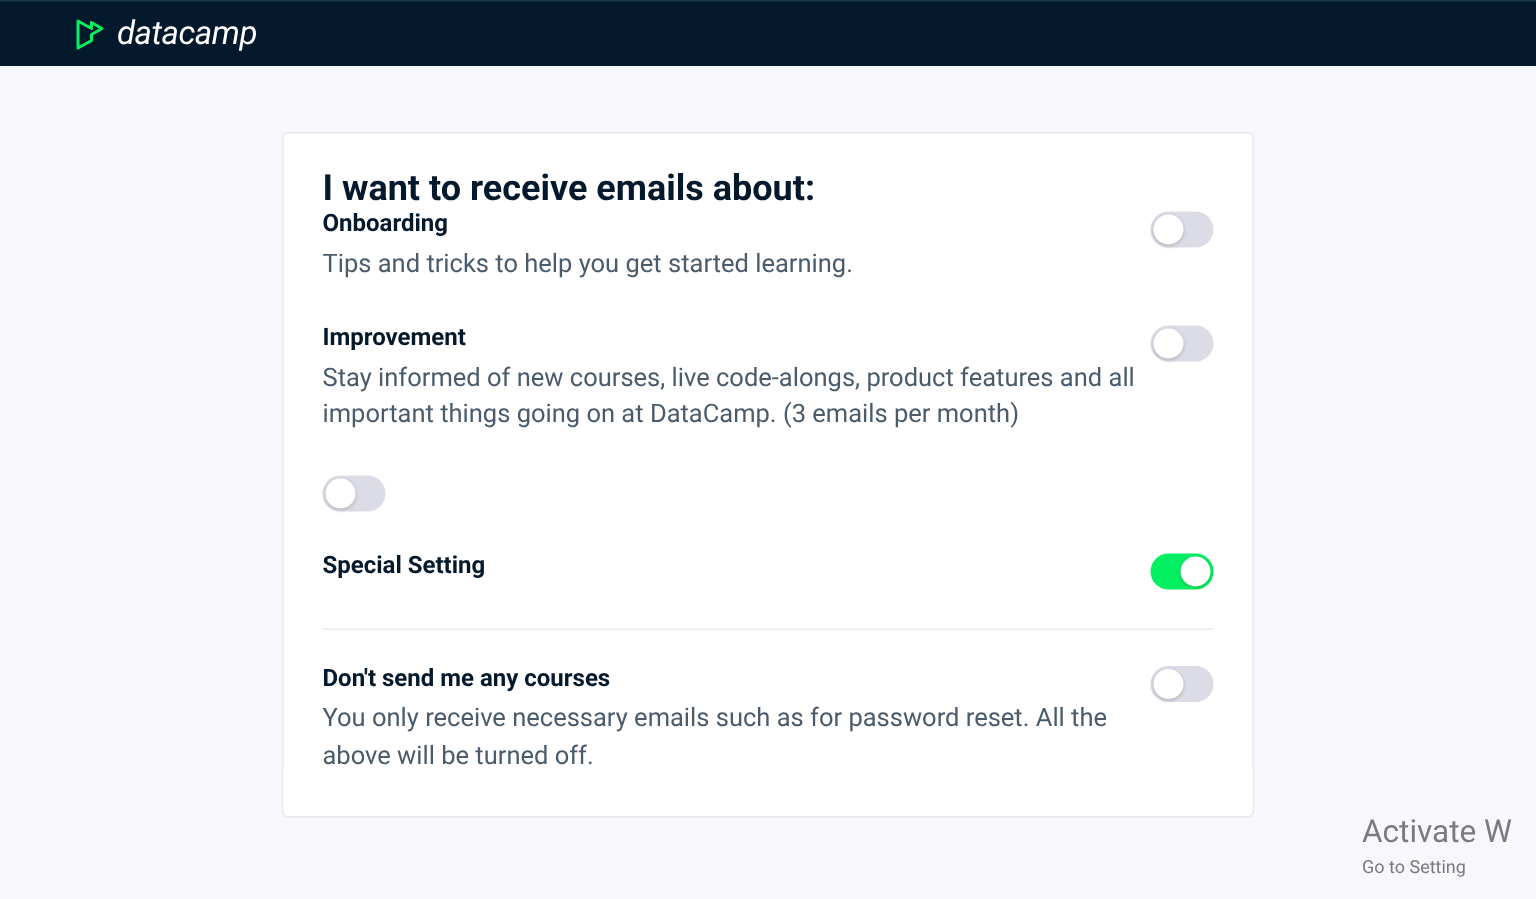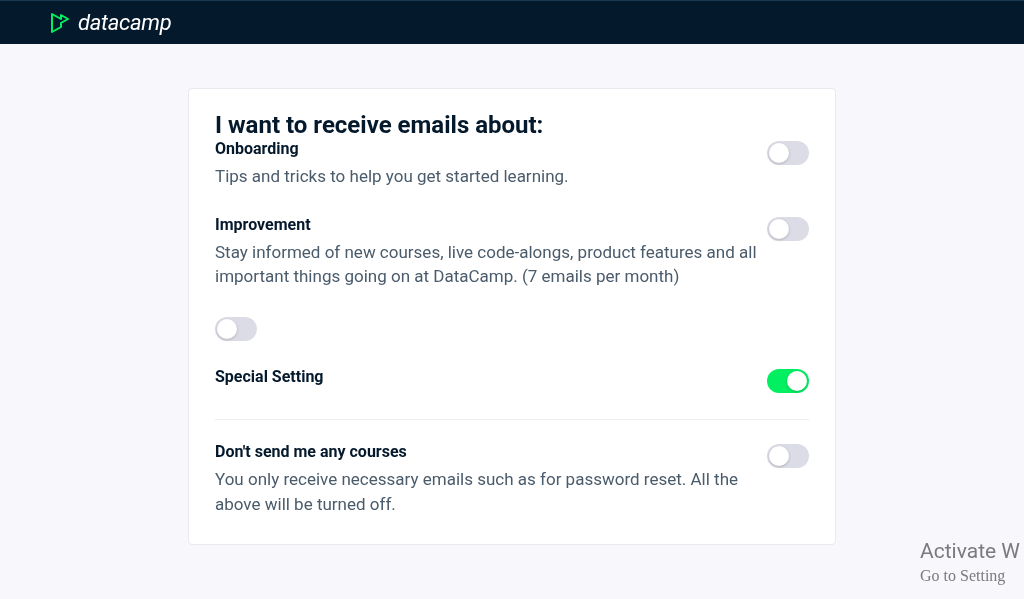--- a/index.html
+++ b/index.html
@@ -101,36 +101,35 @@
       background: #ffffff;
       border-radius: 50%;
       box-shadow: 0 1px 3px rgba(0,0,0,0.2);
       transition: left 0.15s;
     }
     .toggle.on .toggle-knob {
       left: 20px;
     }
     .watermark {
       position: absolute;
-      right: 4px;
+      right: 16px;
       bottom: 14px;
       text-align: left;
       color: #7b7b7b;
       pointer-events: none;
     }
     .watermark-title {
       font-size: 21px;
       color: #7b7b7b;
       font-weight: 400;
     }
     .watermark-sub {
-      font-size: 16px;
+      font-size: 12px;
       color: #7b7b7b;
       margin-top: 4px;
-      font-family: Liberation Serif, serif;
     }
   </style>
 </head>
 <body>
 
 <div class="header">
   <div class="logo">
     <svg class="logo-icon" viewBox="0 0 24 24">
       <path d="M4 3 L4 21 L13 16 L13 12 L20 8 L13 4 L13 8 L4 3 Z" fill="none" stroke="#03ef62" stroke-width="2" stroke-linejoin="round"></path>
     </svg>
@@ -148,21 +147,21 @@
         <div class="pref-desc">Tips and tricks to help you get started learning.</div>
       </div>
       <div class="toggle">
         <div class="toggle-knob"></div>
       </div>
     </div>
 
     <div class="pref-row">
       <div class="pref-text">
         <div class="pref-label">Improvement</div>
-        <div class="pref-desc">Stay informed of new courses, live code-alongs, product features and all important things going on at DataCamp. (7 emails per month)</div>
+        <div class="pref-desc">Stay informed of new courses, live code-alongs, product features and all important things going on at DataCamp. (3 emails per month)</div>
       </div>
       <div class="toggle">
         <div class="toggle-knob"></div>
       </div>
     </div>
 
     <div class="pref-row">
       <div class="toggle">
         <div class="toggle-knob"></div>
       </div>

